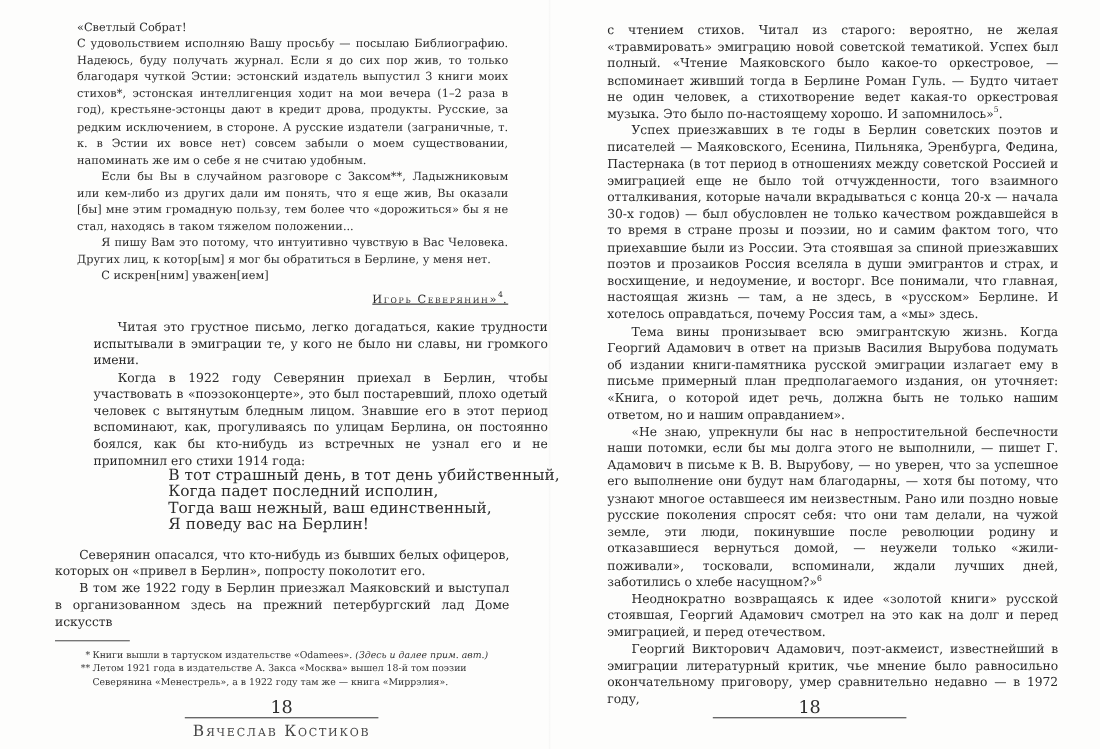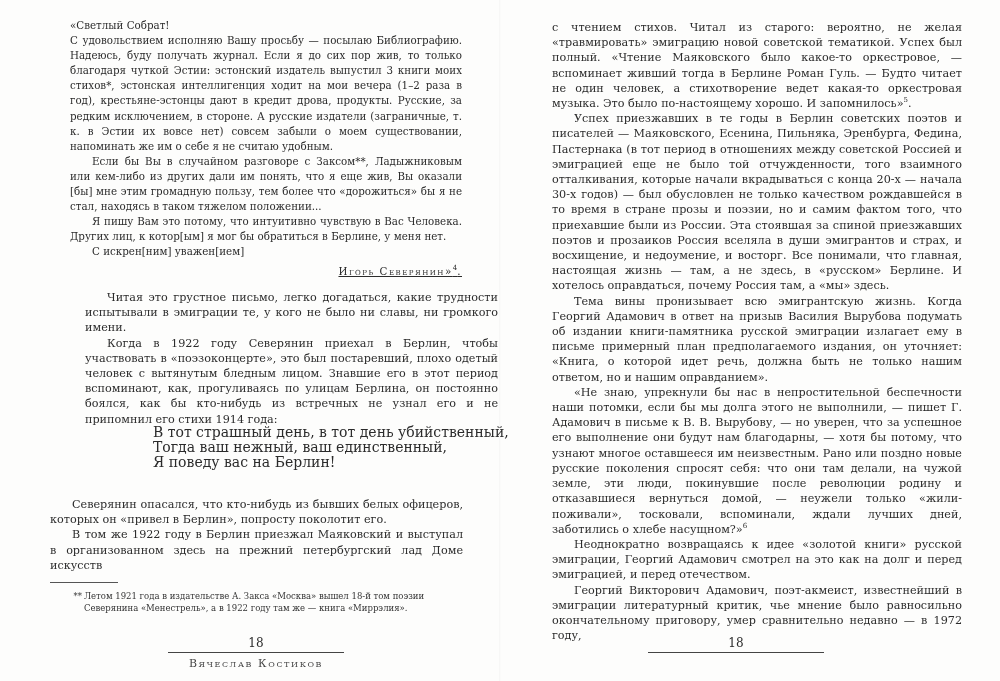--- a/index.html
+++ b/index.html
@@ -29,23 +29,23 @@
   .poem div { white-space:nowrap; }
   .left-body2 { left:50px; top:497px; width:413px; }
 
   .fn-rule { position:absolute; left:50px; top:582px; width:68px; height:1px; background:#555; }
   .footnotes { position:absolute; left:58px; top:590px; width:410px; font-size:8.5px; line-height:12.4px; color:#333; }
   .footnotes .fn { padding-left:26px; text-indent:-26px; }
   .footnotes .star { display:inline-block; width:24px; text-align:right; text-indent:0; margin-right:2px; }
   .footnotes i { font-style:italic; }
 
   .folio { position:absolute; text-align:center; }
-  .folio .num { font-size:12px; line-height:14px; }
+  .folio .num { font-size:16px; line-height:14px; }
   .folio .rule { height:1px; background:#444; margin:2px 0 4px 0; }
-  .folio .running { font-size:11px; letter-spacing:1.6px; font-variant:small-caps; color:#444; }
+  .folio .running { font-size:14px; letter-spacing:1.6px; font-variant:small-caps; color:#444; }
   .folio-left { left:168px; top:636px; width:176px; }
   .folio-right { left:648px; top:636px; width:176px; }
 
   
   .right-body { left:552px; top:20px; width:410px; }
   sup.fnref { font-size:7px; vertical-align:5px; line-height:0; }
 </style>
 </head>
 <body>
 
@@ -60,50 +60,52 @@
     <p class="sig"><span>Игорь Северянин»</span><sup>4</sup>.</p>
   </div>
 
   <div class="text left-body">
     <p class="indent">Читая это грустное письмо, легко догадаться, какие трудности испытывали в эмиграции те, у кого не было ни славы, ни громкого имени.</p>
     <p class="indent">Когда в 1922 году Северянин приехал в Берлин, чтобы участвовать в «поэзоконцерте», это был постаревший, плохо одетый человек с вытянутым бледным лицом. Знавшие его в этот период вспоминают, как, прогуливаясь по улицам Берлина, он постоянно боялся, как бы кто-нибудь из встречных не узнал его и не припомнил его стихи 1914 года:</p>
   </div>
 
   <div class="poem">
     <div>В тот страшный день, в тот день убийственный,</div>
+    <div>Когда падет последний исполин,</div>
     <div>Тогда ваш нежный, ваш единственный,</div>
     <div>Я поведу вас на Берлин!</div>
   </div>
 
   <div class="text left-body2">
     <p class="indent">Северянин опасался, что кто-нибудь из бывших белых офицеров, которых он «привел в Берлин», попросту поколотит его.</p>
     <p class="indent">В том же 1922 году в Берлин приезжал Маяковский и выступал в организованном здесь на прежний петербургский лад Доме искусств</p>
   </div>
 
   <div class="fn-rule"></div>
   <div class="footnotes">
+    <div class="fn"><span class="star">*</span><span>Книги вышли в тартуском издательстве «Odamees». </span><i>(Здесь и далее прим. авт.)</i></div>
     <div class="fn"><span class="star">**</span><span>Летом 1921 года в издательстве А. Закса «Москва» вышел 18-й том поэзии Северянина «Менестрель», а в 1922 году там же — книга «Миррэлия».</span></div>
   </div>
 
   <div class="folio folio-left">
     <div class="num">18</div>
     <div class="rule"></div>
     <div class="running">Вячеслав Костиков</div>
   </div>
 </div>
 
 <div class="gutter"></div>
 
 <div class="page page-right">
   <div class="text right-body" style="left:52px;">
     <p><span>с чтением стихов. Читал из старого: вероятно, не желая «травмировать» эмиграцию новой советской тематикой. Успех был полный. «Чтение Маяковского было какое-то оркестровое, — вспоминает живший тогда в Берлине Роман Гуль. — Будто читает не один человек, а стихотворение ведет какая-то оркестровая музыка. Это было по-настоящему хорошо. И запомнилось»</span><sup class="fnref">5</sup>.</p>
     <p class="indent">Успех приезжавших в те годы в Берлин советских поэтов и писателей — Маяковского, Есенина, Пильняка, Эренбурга, Федина, Пастернака (в тот период в отношениях между советской Россией и эмиграцией еще не было той отчужденности, того взаимного отталкивания, которые начали вкрадываться с конца 20-х — начала 30-х годов) — был обусловлен не только качеством рождавшейся в то время в стране прозы и поэзии, но и самим фактом того, что приехавшие были из России. Эта стоявшая за спиной приезжавших поэтов и прозаиков Россия вселяла в души эмигрантов и страх, и восхищение, и недоумение, и восторг. Все понимали, что главная, настоящая жизнь — там, а не здесь, в «русском» Берлине. И хотелось оправдаться, почему Россия там, а «мы» здесь.</p>
     <p class="indent">Тема вины пронизывает всю эмигрантскую жизнь. Когда Георгий Адамович в ответ на призыв Василия Вырубова подумать об издании книги-памятника русской эмиграции излагает ему в письме примерный план предполагаемого издания, он уточняет: «Книга, о которой идет речь, должна быть не только нашим ответом, но и нашим оправданием».</p>
     <p class="indent"><span>«Не знаю, упрекнули бы нас в непростительной беспечности наши потомки, если бы мы долга этого не выполнили, — пишет Г. Адамович в письме к В. В. Вырубову, — но уверен, что за успешное его выполнение они будут нам благодарны, — хотя бы потому, что узнают многое оставшееся им неизвестным. Рано или поздно новые русские поколения спросят себя: что они там делали, на чужой земле, эти люди, покинувшие после революции родину и отказавшиеся вернуться домой, — неужели только «жили-поживали», тосковали, вспоминали, ждали лучших дней, заботились о хлебе насущном?»</span><sup class="fnref">6</sup></p>
-    <p class="indent">Неоднократно возвращаясь к идее «золотой книги» русской эмиграции, Георгий Адамович смотрел на это как на долг и перед эмиграцией, и перед отечеством.</p>
+    <p class="indent">Неоднократно возвращаясь к идее «золотой книги» русской стоявшая, Георгий Адамович смотрел на это как на долг и перед эмиграцией, и перед отечеством.</p>
     <p class="indent">Георгий Викторович Адамович, поэт-акмеист, известнейший в эмиграции литературный критик, чье мнение было равносильно окончательному приговору, умер сравнительно недавно — в 1972 году,</p>
   </div>
 
   <div class="folio folio-right" style="left:148px;">
     <div class="num">18</div>
     <div class="rule"></div>
   </div>
 </div>
 
 </body></html>

